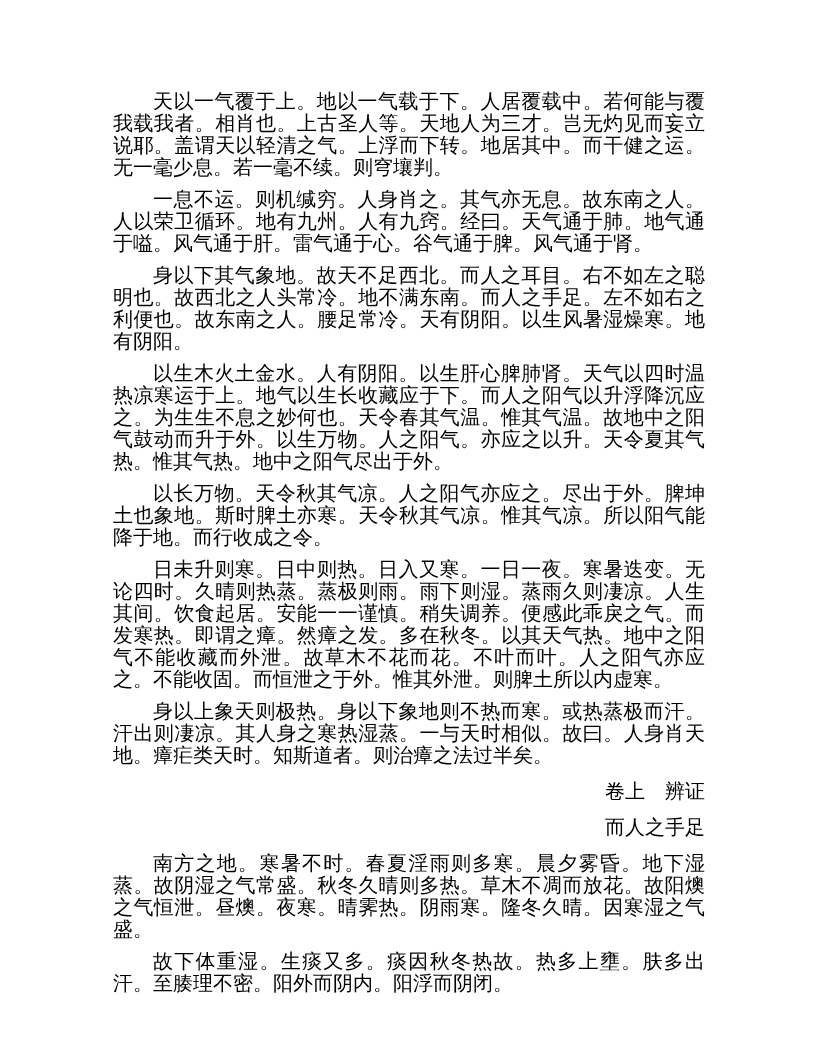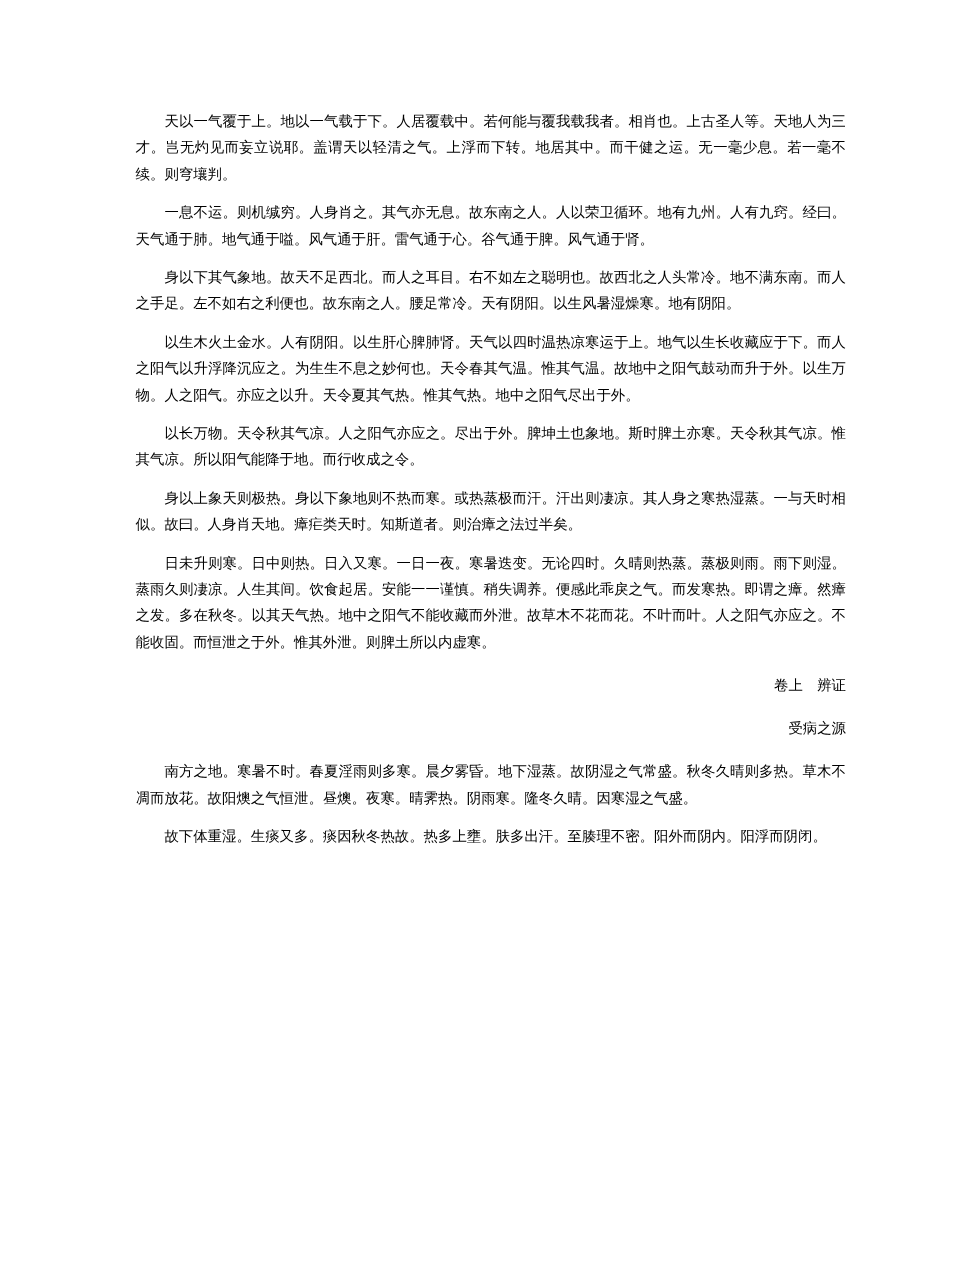--- a/index.html
+++ b/index.html
@@ -15,21 +15,21 @@
   }
   .page {
     box-sizing: border-box;
     width: 816px;
     height: 1056px;
     padding: 90px 111px 0 113px;
     background: #ffffff;
     color: #000000;
   }
   .para, .heading-line {
-    font-size: 12px;
+    font-size: 20px;
     line-height: 22px;
     margin: 0 0 10px 0;
     text-align: justify;
     text-indent: 2em;
     word-break: normal;
     letter-spacing: 0;
     color: #000000;
   }
   .heading-line {
     margin: 14px 0 14px 0;
@@ -38,21 +38,21 @@
 </style>
 </head>
 <body>
 
 <div class="page">
   <p class="para">天以一气覆于上。地以一气载于下。人居覆载中。若何能与覆我载我者。相肖也。上古圣人等。天地人为三才。岂无灼见而妄立说耶。盖谓天以轻清之气。上浮而下转。地居其中。而干健之运。无一毫少息。若一毫不续。则穹壤判。</p>
   <p class="para">一息不运。则机缄穷。人身肖之。其气亦无息。故东南之人。人以荣卫循环。地有九州。人有九窍。经曰。天气通于肺。地气通于嗌。风气通于肝。雷气通于心。谷气通于脾。风气通于肾。</p>
   <p class="para">身以下其气象地。故天不足西北。而人之耳目。右不如左之聪明也。故西北之人头常冷。地不满东南。而人之手足。左不如右之利便也。故东南之人。腰足常冷。天有阴阳。以生风暑湿燥寒。地有阴阳。</p>
   <p class="para">以生木火土金水。人有阴阳。以生肝心脾肺肾。天气以四时温热凉寒运于上。地气以生长收藏应于下。而人之阳气以升浮降沉应之。为生生不息之妙何也。天令春其气温。惟其气温。故地中之阳气鼓动而升于外。以生万物。人之阳气。亦应之以升。天令夏其气热。惟其气热。地中之阳气尽出于外。</p>
   <p class="para">以长万物。天令秋其气凉。人之阳气亦应之。尽出于外。脾坤土也象地。斯时脾土亦寒。天令秋其气凉。惟其气凉。所以阳气能降于地。而行收成之令。</p>
+  <p class="para">日未升则寒。日中则热。日入又寒。一日一夜。寒暑迭变。无论四时。久晴则热蒸。蒸极则雨。雨下则湿。蒸雨久则凄凉。人生其间。饮食起居。安能一一谨慎。稍失调养。便感此乖戾之气。而发寒热。即谓之瘴。然瘴之发。多在秋冬。以其天气热。地中之阳气不能收藏而外泄。故草木不花而花。不叶而叶。人之阳气亦应之。不能收固。而恒泄之于外。惟其外泄。则脾土所以内虚寒。</p>
   <p class="para">身以上象天则极热。身以下象地则不热而寒。或热蒸极而汗。汗出则凄凉。其人身之寒热湿蒸。一与天时相似。故曰。人身肖天地。瘴疟类天时。知斯道者。则治瘴之法过半矣。</p>
-  <p class="para">日未升则寒。日中则热。日入又寒。一日一夜。寒暑迭变。无论四时。久晴则热蒸。蒸极则雨。雨下则湿。蒸雨久则凄凉。人生其间。饮食起居。安能一一谨慎。稍失调养。便感此乖戾之气。而发寒热。即谓之瘴。然瘴之发。多在秋冬。以其天气热。地中之阳气不能收藏而外泄。故草木不花而花。不叶而叶。人之阳气亦应之。不能收固。而恒泄之于外。惟其外泄。则脾土所以内虚寒。</p>
 
   <p class="heading-line">卷上　辨证</p>
-  <p class="heading-line">受病之源</p>
+  <p class="heading-line">而人之手足</p>
 
   <p class="para">南方之地。寒暑不时。春夏淫雨则多寒。晨夕雾昏。地下湿蒸。故阴湿之气常盛。秋冬久晴则多热。草木不凋而放花。故阳燠之气恒泄。昼燠。夜寒。晴霁热。阴雨寒。隆冬久晴。因寒湿之气盛。</p>
   <p class="para">故下体重湿。生痰又多。痰因秋冬热故。热多上壅。肤多出汗。至腠理不密。阳外而阴内。阳浮而阴闭。</p>
 </div>
 
 </body></html>

